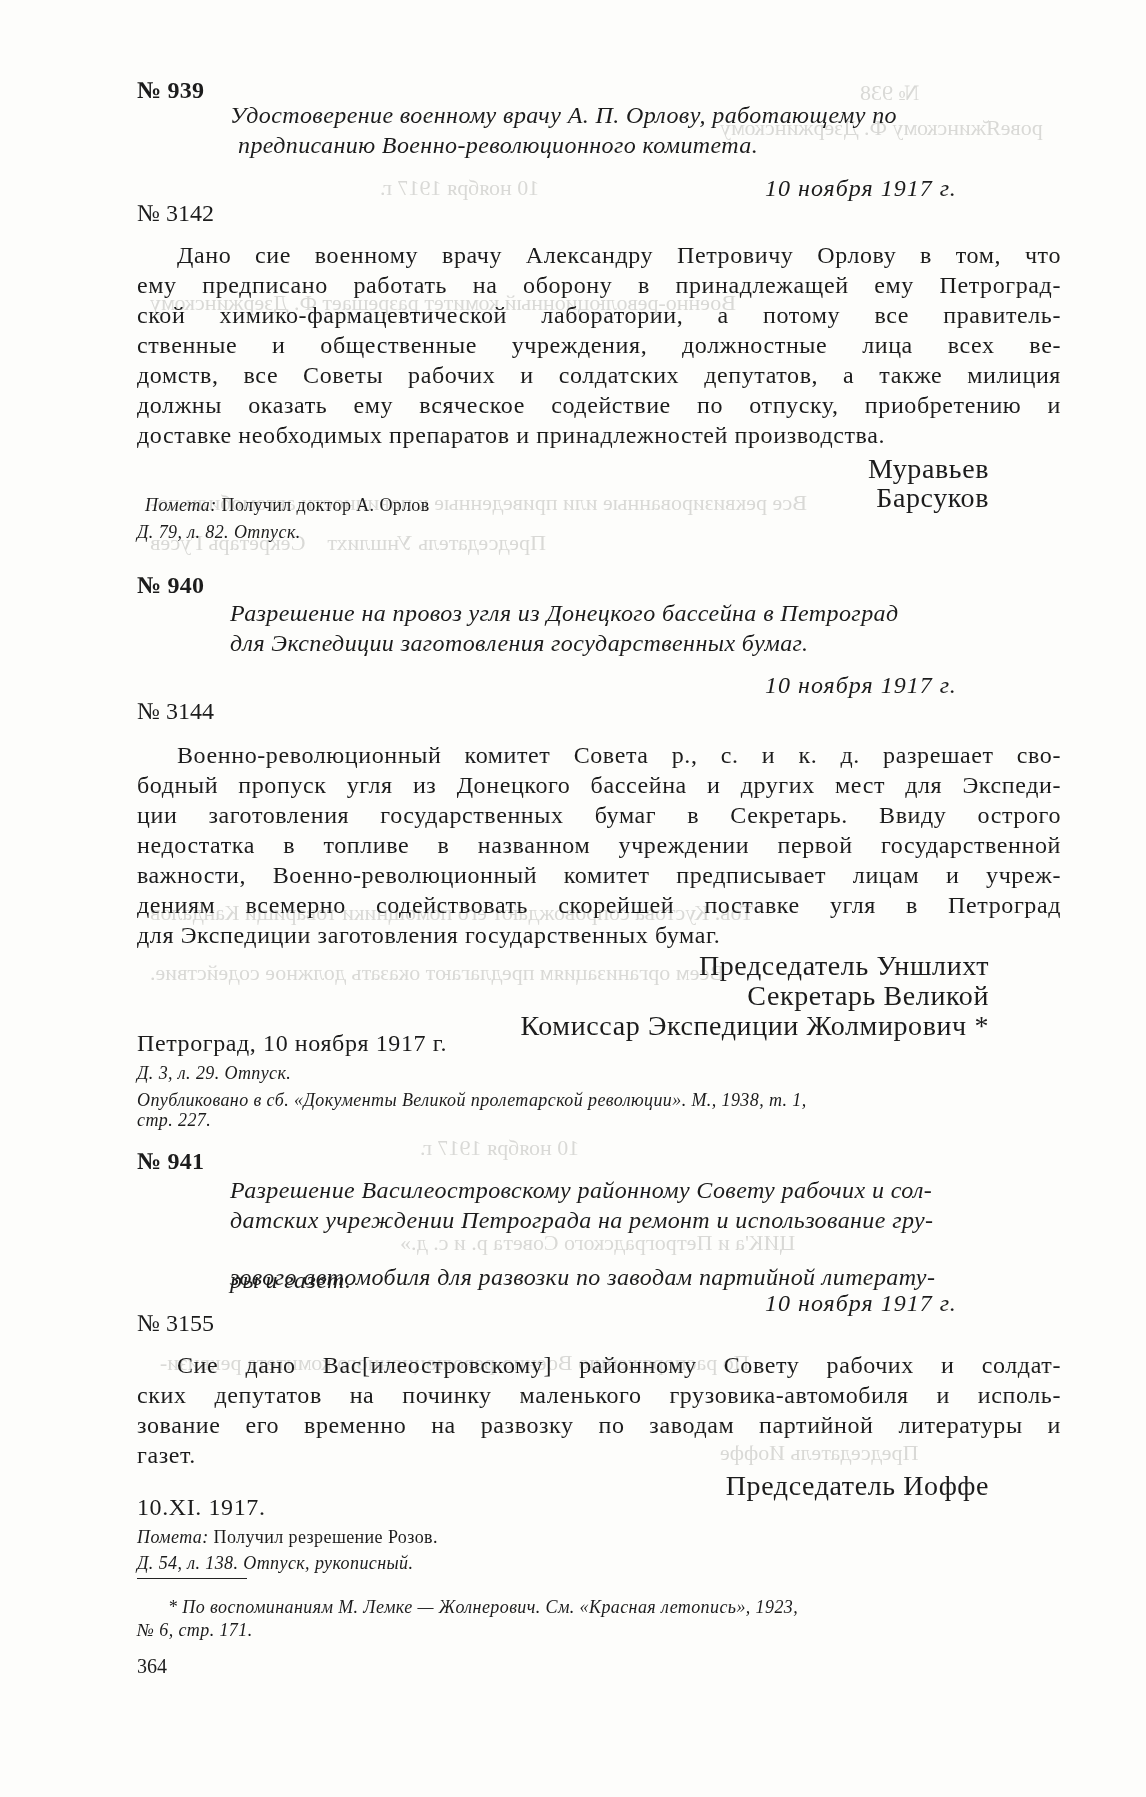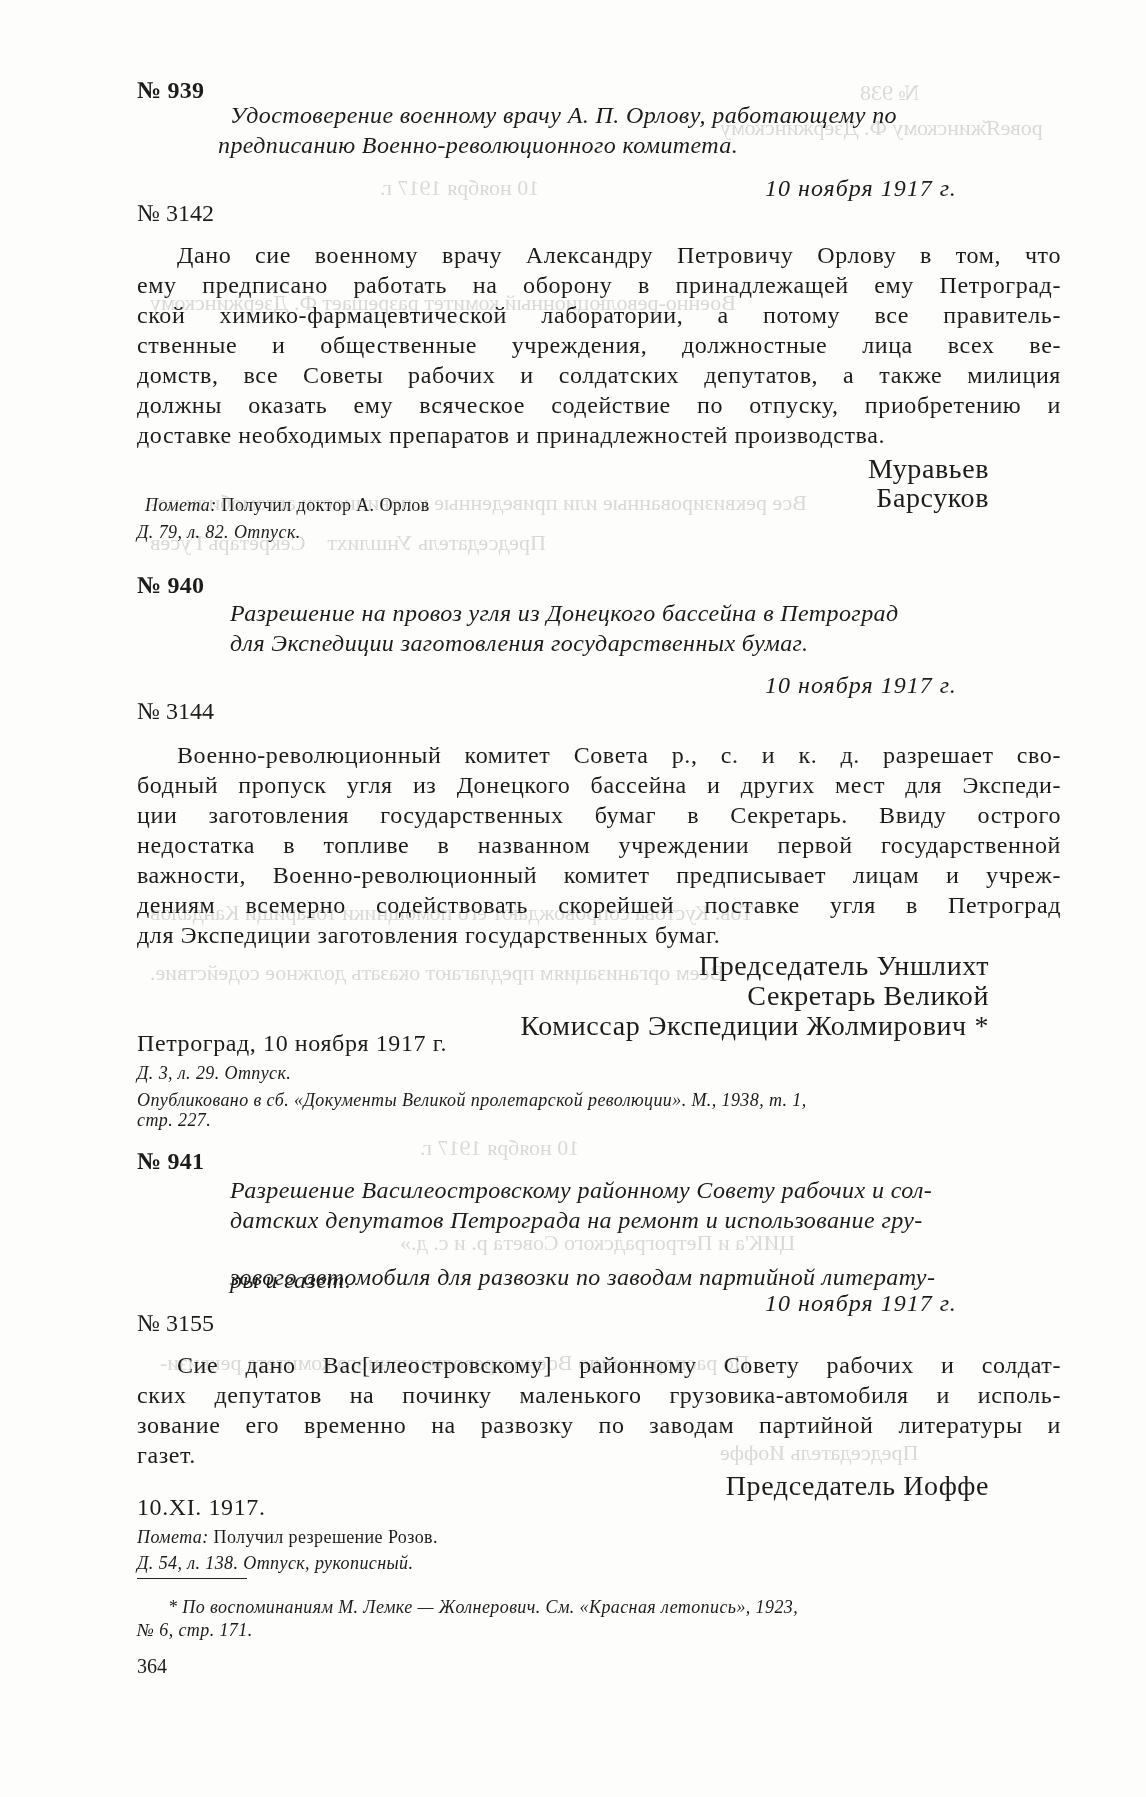--- a/index.html
+++ b/index.html
@@ -93,21 +93,21 @@
   <div class="ghost" style="left:150px; top:530px;">Председатель Уншлихт &nbsp;&nbsp; Секретарь Гусев</div>
   <div class="ghost" style="left:150px; top:900px;">Тов. Кустова сопровождают его помощники товарищи Кандалов</div>
   <div class="ghost" style="left:150px; top:960px;">Всем организациям предлагают оказать должное содействие.</div>
   <div class="ghost" style="left:420px; top:1135px;">10 ноября 1917 г.</div>
   <div class="ghost" style="left:400px; top:1230px;">ЦИК'а и Петроградского Совета р. и с. д.»</div>
   <div class="ghost" style="left:160px; top:1350px;">По распоряжению Военно-революционного комитета реквизи-</div>
   <div class="ghost" style="left:720px; top:1440px;">Председатель Иоффе</div>
 
   <div class="abs docnum" style="left:137px; top:77px;">№ 939</div>
   <div class="abs title" style="left:230px; top:100px;">Удостоверение военному врачу А. П. Орлову, работающему по</div>
-  <div class="abs title" style="left:218px; top:130px;">предписанию Военно-революционного комитета.</div>
+  <div class="abs title" style="left:238px; top:130px;">предписанию Военно-революционного комитета.</div>
   <div class="abs date-right" style="left:765px; top:175px;">10 ноября 1917 г.</div>
   <div class="abs regnum" style="left:137px; top:200px;">№ 3142</div>
 
   <div class="body body-line" style="top:240px;">
     <span class="ln first">Дано сие военному врачу Александру Петровичу Орлову в том, что</span>
     <span class="ln">ему предписано работать на оборону в принадлежащей ему Петроград-</span>
     <span class="ln">ской химико-фармацевтической лаборатории, а потому все правитель-</span>
     <span class="ln">ственные и общественные учреждения, должностные лица всех ве-</span>
     <span class="ln">домств, все Советы рабочих и солдатских депутатов, а также милиция</span>
     <span class="ln">должны оказать ему всяческое содействие по отпуску, приобретению и</span>
@@ -143,21 +143,21 @@
   <div class="abs sig" style="right:157px; top:970px;">Секретарь Великой</div>
   <div class="abs sig" style="right:157px; top:1000px;">Комиссар Экспедиции Жолмирович *</div>
 
   <div class="abs body-line" style="left:137px; top:1028px;">Петроград, 10 ноября 1917 г.</div>
   <div class="abs small-italic" style="left:137px; top:1063px;">Д. 3, л. 29. Отпуск.</div>
   <div class="abs small-italic" style="left:137px; top:1090px;">Опубликовано в сб. «Документы Великой пролетарской революции». М., 1938, т. 1,</div>
   <div class="abs small-italic" style="left:137px; top:1110px;">стр. 227.</div>
 
   <div class="abs docnum" style="left:137px; top:1148px;">№ 941</div>
   <div class="abs title" style="left:230px; top:1175px;">Разрешение Василеостровскому районному Совету рабочих и сол-</div>
-  <div class="abs title" style="left:230px; top:1205px;">датских депутатов Петрограда на ремонт и использование гру-</div>
+  <div class="abs title" style="left:230px; top:1205px;">датских учреждении Петрограда на ремонт и использование гру-</div>
   <div class="abs title" style="left:230px; top:1262px;">зового автомобиля для развозки по заводам партийной литерату-</div>
   <div class="abs title" style="left:230px; top:1265px;">ры и газет.</div>
   <div class="abs date-right" style="left:765px; top:1290px;">10 ноября 1917 г.</div>
   <div class="abs regnum" style="left:137px; top:1310px;">№ 3155</div>
 
   <div class="body body-line" style="top:1350px;">
     <span class="ln first">Сие дано Вас[илеостровскому] районному Совету рабочих и солдат-</span>
     <span class="ln">ских депутатов на починку маленького грузовика-автомобиля и исполь-</span>
     <span class="ln">зование его временно на развозку по заводам партийной литературы и</span>
     <span class="ln last">газет.</span>

